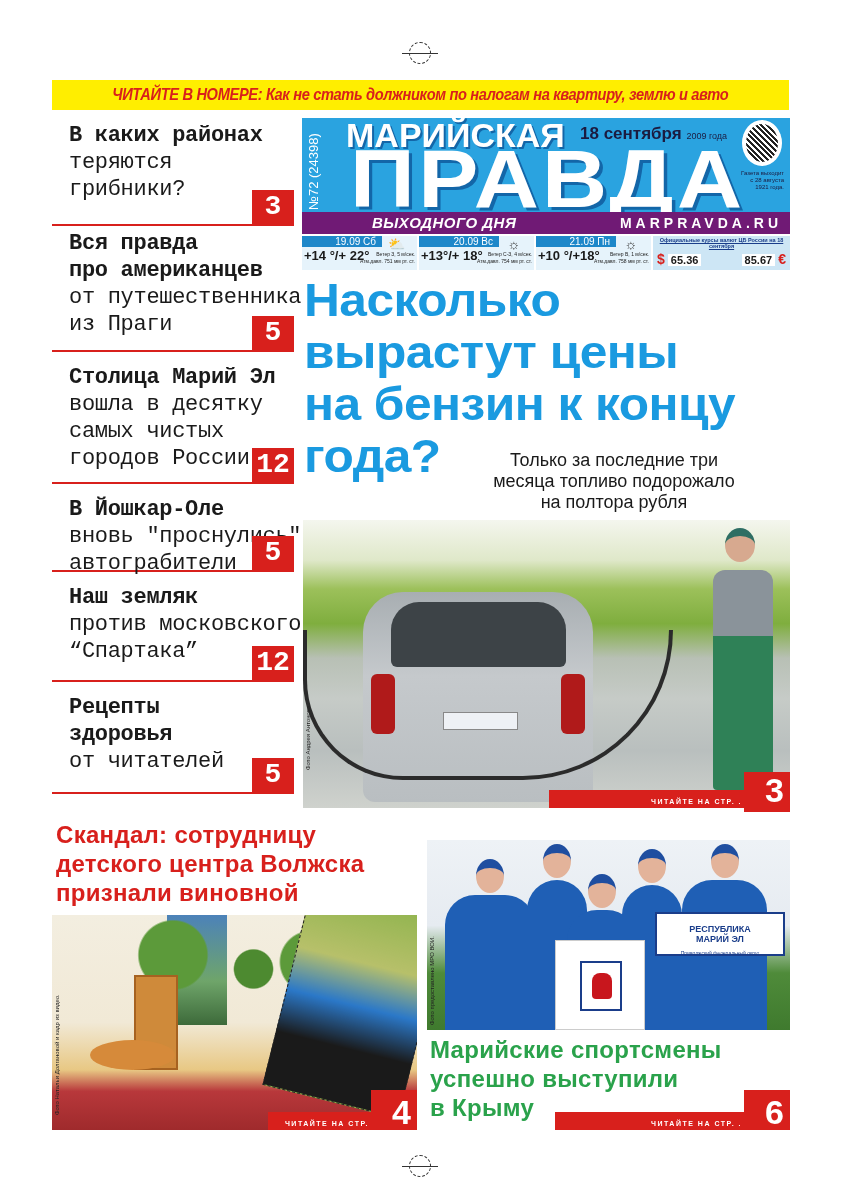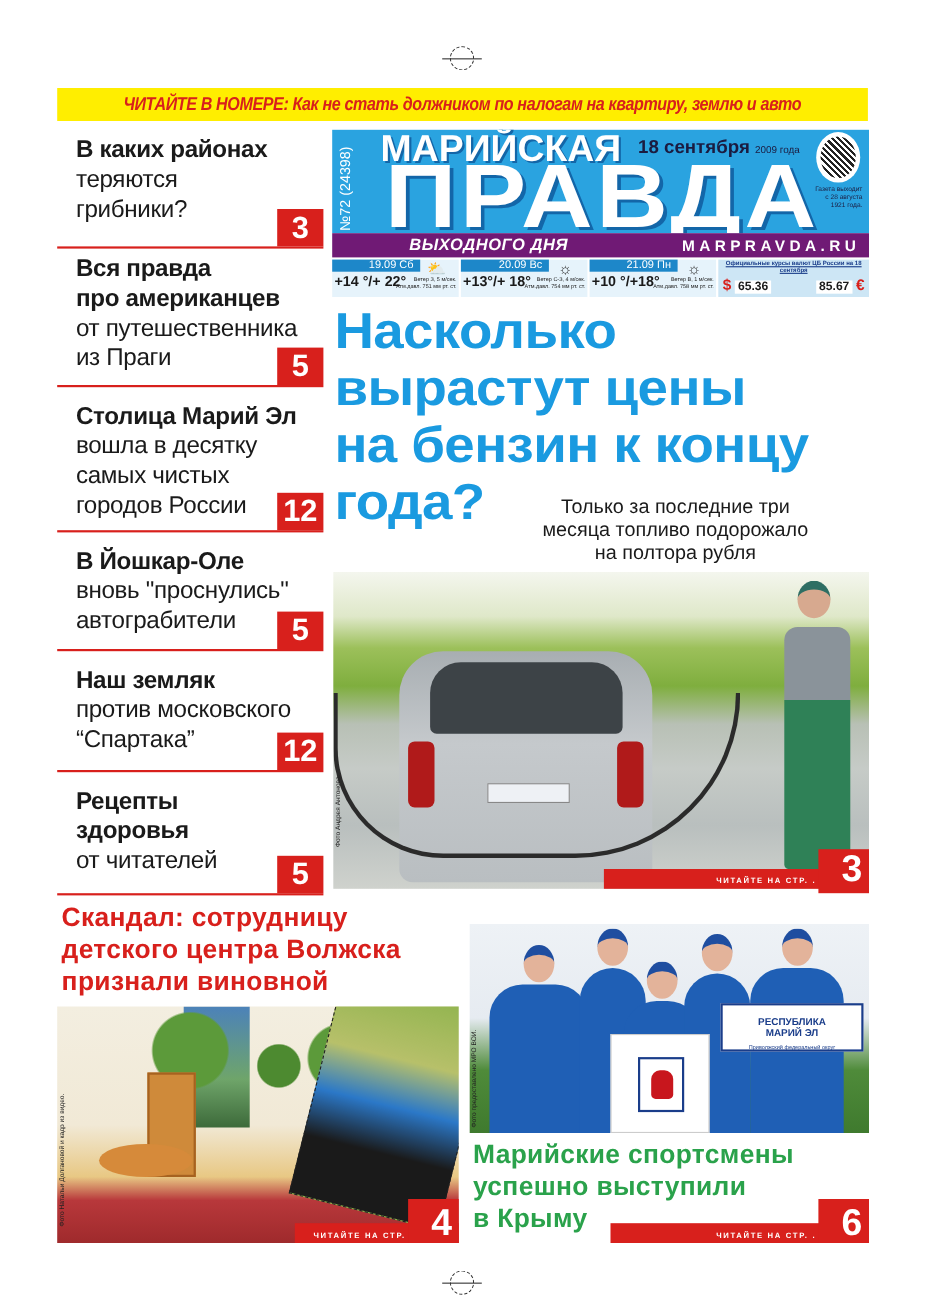--- a/index.html
+++ b/index.html
@@ -8,21 +8,21 @@
 
   .reg-mark { position: absolute; width: 22px; height: 22px; border: 1px dashed #333; border-radius: 50%; }
   .reg-mark::before { content: ""; position: absolute; left: -8px; right: -8px; top: 10px; height: 1px; background: #333; }
   .reg-top { left: 409px; top: 42px; }
   .reg-bottom { left: 409px; top: 1155px; }
 
   .teaser-bar { position: absolute; left: 52px; top: 80px; width: 737px; height: 30px; background: #ffee00; display: flex; align-items: center; justify-content: center; }
   .teaser-bar span { color: #d8201c; font-weight: bold; font-size: 17px; font-style: italic; letter-spacing: -0.4px; white-space: nowrap; transform: scaleX(0.86); }
 
   
-  .sidebar { position: absolute; left: 52px; top: 118px; width: 242px; }
+  .sidebar { position: absolute; left: 52px; top: 118px; width: 242px; font-family: Liberation Mono, monospace; }
   .side-item { position: relative; height: 108px; border-bottom: 2px solid #d8201c; padding-left: 17px; padding-top: 4px; }
   .side-item .line { font-size: 22px; line-height: 27px; letter-spacing: -0.3px; white-space: nowrap; }
   .side-item .bold { font-weight: bold; }
   .side-item .pg { position: absolute; right: 0; bottom: 0; background: #d8201c; color: #fff; font-weight: bold; font-size: 28px; line-height: 34px; height: 34px; min-width: 42px; text-align: center; padding: 0 3px; }
 
   
   .masthead { position: absolute; left: 302px; top: 118px; width: 488px; height: 94px; background: #2aa3e0; overflow: hidden; }
   .issue-no { position: absolute; left: 4px; top: 92px; transform-origin: 0 0; transform: rotate(-90deg); color: #fff; font-size: 13px; white-space: nowrap; }
   .mast-top { position: absolute; left: 44px; top: 0px; color: #fff; font-weight: bold; font-size: 34px; letter-spacing: 0px; line-height: 34px; text-shadow: 2px 2px 0 #1366a8; }
   .mast-main { position: absolute; left: 48px; top: 20px; color: #fff; font-weight: bold; font-size: 82px; line-height: 82px; letter-spacing: 3px; text-shadow: 3px 3px 0 #1366a8; transform: scaleX(1.1); transform-origin: 0 0; }
@@ -128,21 +128,21 @@
     <div class="line">из Праги</div>
     <div class="pg">5</div>
   </div>
   <div class="side-item" style="height:132px;padding-top:12px;">
     <div class="line bold">Столица Марий Эл</div>
     <div class="line">вошла в десятку</div>
     <div class="line">самых чистых</div>
     <div class="line">городов России</div>
     <div class="pg">12</div>
   </div>
-  <div class="side-item" style="height:108px;padding-top:12px;">
+  <div class="side-item" style="height:88px;padding-top:12px;">
     <div class="line bold">В Йошкар-Оле</div>
     <div class="line">вновь "проснулись"</div>
     <div class="line">автограбители</div>
     <div class="pg">5</div>
   </div>
   <div class="side-item" style="height:110px;padding-top:12px;">
     <div class="line bold">Наш земляк</div>
     <div class="line">против московского</div>
     <div class="line">“Спартака”</div>
     <div class="pg">12</div>

